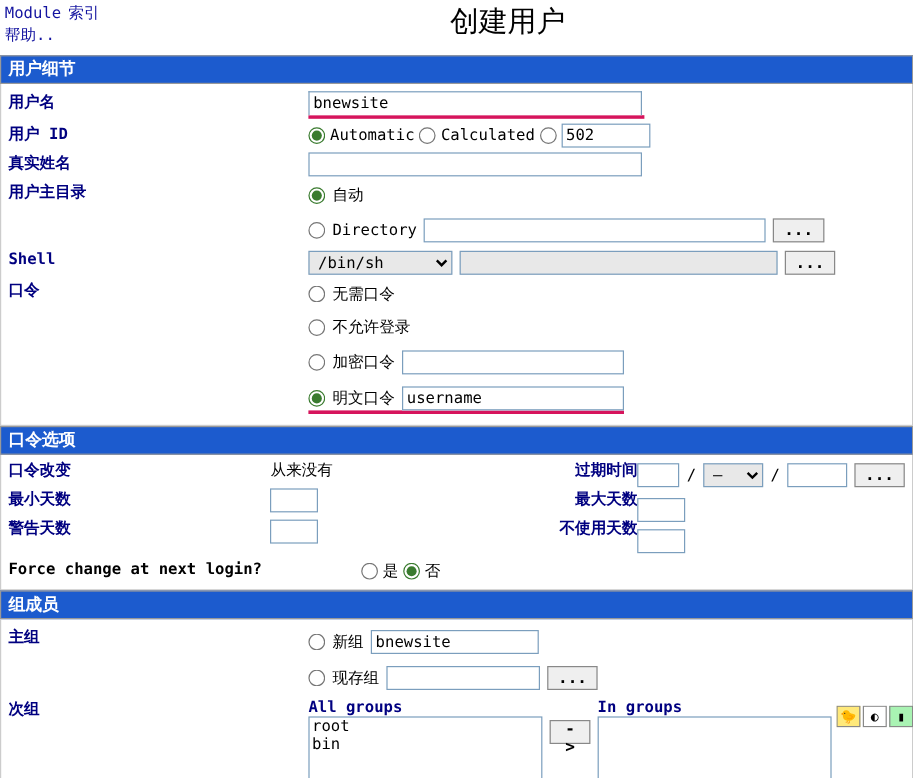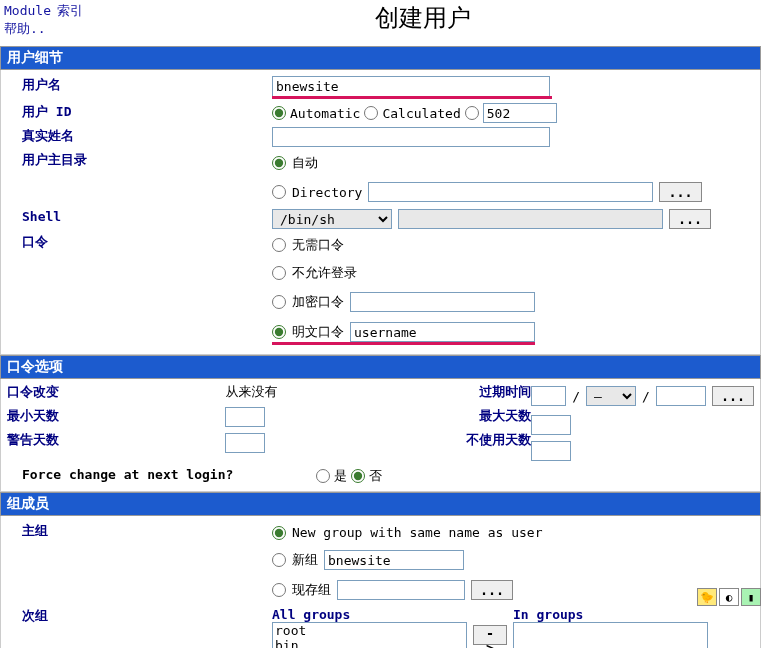--- a/index.html
+++ b/index.html
@@ -3,21 +3,21 @@
 <meta charset="utf-8">
 <style>
 * { box-sizing: border-box; margin: 0; padding: 0; }
 body { font-family: "SimSun", monospace, sans-serif; font-size: 13px; color: #000; background: #fff; width: 761px; }
 .header { display: flex; align-items: flex-start; padding: 2px 4px 8px 4px; }
 .header-links { color: #1414a0; font-family: monospace; }
 .header-links span { margin-right: 6px; }
 .page-title { flex: 1; text-align: center; font-size: 24px; font-family: "SimSun", sans-serif; padding-top: 0; }
 .section-header { background: #1c5bce; color: #fff; font-weight: bold; padding: 2px 6px; font-size: 14px; border: 1px solid #999; }
 .section-body { padding: 4px 6px; border-left: 1px solid #ccc; border-right: 1px solid #ccc; border-bottom: 1px solid #ccc; }
-.row { display: flex; align-items: flex-start; padding: 2px 0; margin-left: 15px; }
+.row { display: flex; align-items: flex-start; padding: 2px 0; }
 .row-label { width: 250px; color: #000080; font-weight: bold; flex-shrink: 0; }
 .row-label.black { color: #000; }
 .row-content { flex: 1; display: flex; align-items: center; flex-wrap: wrap; gap: 4px 6px; }
 .hl-red { display:inline-block; border-bottom: 3px solid #d6145c; }
 .u-input { height: 20px; border: 1px solid #7b9ebd; padding: 1px 3px; font-family: monospace; font-size: 13px; background:#fff; }
 .radio-group { display: flex; align-items: center; gap: 4px; }
 .radio-group label { display: flex; align-items: center; gap: 4px; font-family: monospace; }
 input[type=radio] { width: 14px; height: 14px; accent-color: #3a7b2f; }
 select.u-input { background: #e8e8e8; }
 .btn-dots { height: 20px; padding: 0 8px; background: #efefef; border: 1px solid #888; font-weight: bold; font-family: monospace; }
@@ -180,24 +180,20 @@
     </div>
   </div>
 </div>
 
 <div class="section-header">组成员</div>
 <div class="section-body">
   <div class="row">
     <div class="row-label">主组</div>
     <div class="row-content" style="flex-direction:column;align-items:flex-start;">
       <div class="subrow">
-          <input type="radio" checked="" style="">
-          <span style="font-family:monospace;">New group with same name as user</span>
-        </div>
-      <div class="subrow">
         <input type="radio" style="">
         <span>新组</span>
         <input class="u-input" style="width: 140px;" value="bnewsite">
       </div>
       <div class="subrow">
         <input type="radio" style="">
         <span>现存组</span>
         <input class="u-input" style="width: 128px;" value="">
         <button class="btn-dots">...</button>
       </div>

